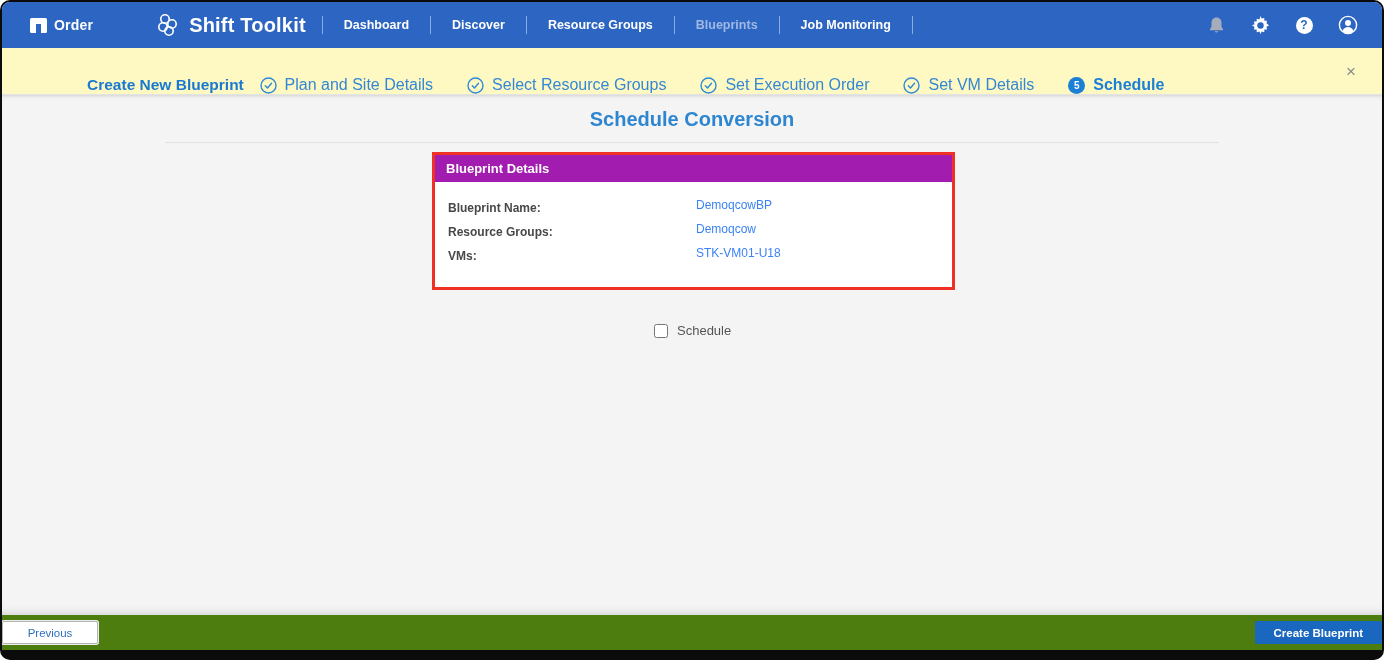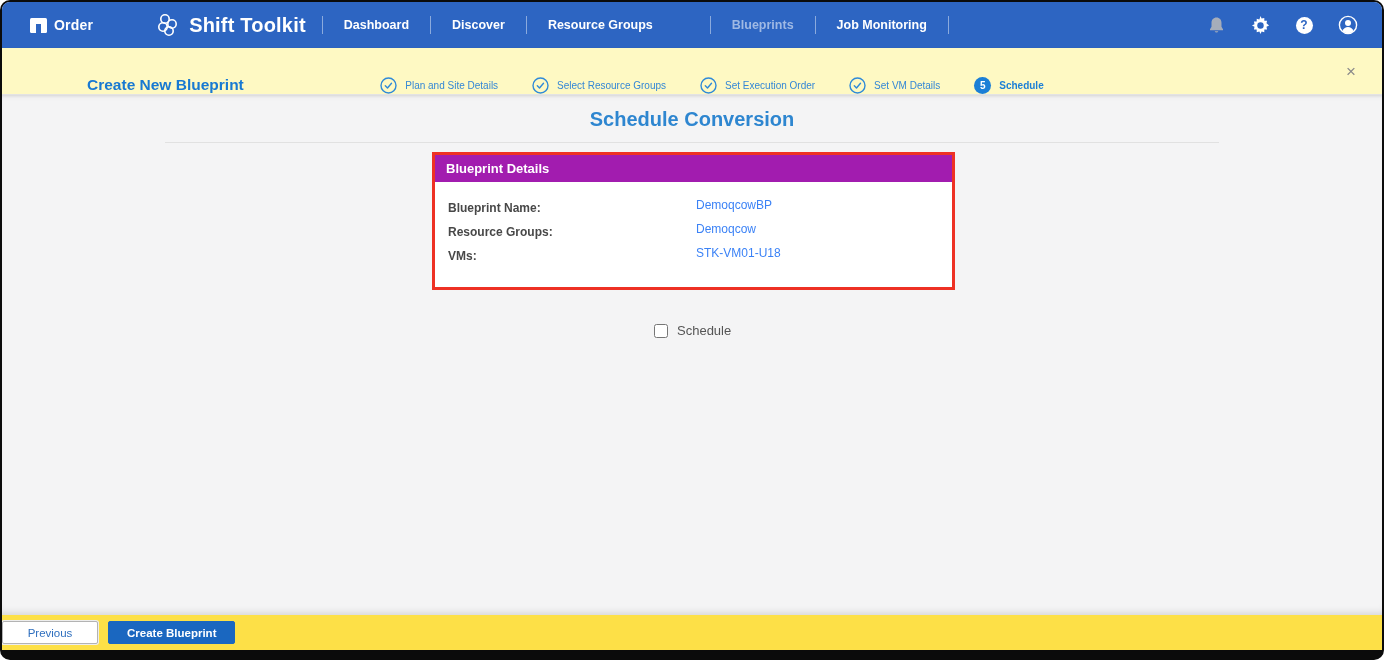--- a/index.html
+++ b/index.html
@@ -22,42 +22,42 @@
   .brand-text{ font-size:14px; font-weight:bold; letter-spacing:.2px; }
   .product{ display:flex; align-items:center; gap:8px; margin-left:62px; cursor:pointer; }
   .product-text{ font-size:20px; font-weight:bold; letter-spacing:.2px; }
   .nav-items{ display:flex; align-items:center; margin-left:10px; }
   .nav-item{
     font-size:12.5px; font-weight:600; color:#ffffff; padding:0 21px;
     height:18px; line-height:18px; border-left:1px solid rgba(255,255,255,.45);
     cursor:pointer; white-space:nowrap;
   }
   .nav-item:first-child{ margin-left:6px; }
-  .nav-item.muted{ color:#9fb9e4;margin-left:36px; }
+  .nav-item.muted{ color:#9fb9e4; }
   .nav-items::after{ content:""; height:18px; border-left:1px solid rgba(255,255,255,.45); }
   .nav-icons{ margin-left:auto; display:flex; align-items:center; gap:24px; }
   .nav-icon{ width:20px; height:20px; display:flex; align-items:center; justify-content:center; cursor:pointer; }
   .help-badge{
     width:17px; height:17px; border-radius:50%; background:#fff; color:#2d65c2;
     font-size:12px; font-weight:bold; display:flex; align-items:center; justify-content:center;
   }
 
   
   .subheader{
     height:47px; flex:0 0 47px; background:#fef9c3;
     display:flex; align-items:flex-end; position:relative;
     border-bottom:1px solid #e3e3e3; box-shadow:0 1px 3px rgba(0,0,0,.07);
     z-index:2;
   }
   .wizard-title{
     position:absolute; left:85px; font-size:15.5px; font-weight:600; color:#1879d2; white-space:nowrap;
   }
   .steps{ display:flex; align-items:center; gap:34px; margin:0 auto; padding-left:40px; }
   .step{ display:flex; align-items:center; gap:8px; cursor:pointer; }
-  .step-label{ font-size:10px; color:#3487d6; white-space:nowrap; }
+  .step-label{ font-size:16px; color:#3487d6; white-space:nowrap; }
   .step.current .step-label{ font-weight:bold; color:#1b7fd6; }
   .step-num{
     width:17px; height:17px; border-radius:50%; background:#1b7fd6; color:#fff;
     font-size:10px; font-weight:bold; display:flex; align-items:center; justify-content:center;
   }
   .close-x{
     position:absolute; right:26px; top:50%; transform:translateY(-50%);
     font-size:17px; color:#8a8a8a; cursor:pointer; line-height:1;
   }
 
@@ -88,21 +88,21 @@
     position:absolute; left:652px; top:228px;
     display:flex; align-items:center; gap:9px; cursor:pointer;
   }
   .schedule-wrap input{
     width:14px; height:14px; accent-color:#fff; margin:0; cursor:pointer;
   }
   .schedule-label{ font-size:13px; color:#555; }
 
   
   .footer{
-    flex:0 0 35px; background:#fde047; display:flex; align-items:center; justify-content:flex-start; gap:10px;
+    flex:0 0 35px; background:#4d7c0f; display:flex; align-items:center; justify-content:space-between; gap:10px;
     z-index:2;
   }
   .btn{ height:23px; font-size:11.5px; border-radius:2px; cursor:pointer; padding:0 18px;
         font-family:"Liberation Sans", sans-serif; }
   .btn-secondary{
     background:#fff; color:#2f6fbe; border:1px solid #b3b3b3; box-shadow:0 0 0 1px #ededed; min-width:96px;
   }
   .btn-primary{
     background:#1a67c0; color:#fff; border:1px solid #1a67c0; font-weight:bold; min-width:106px;
   }

